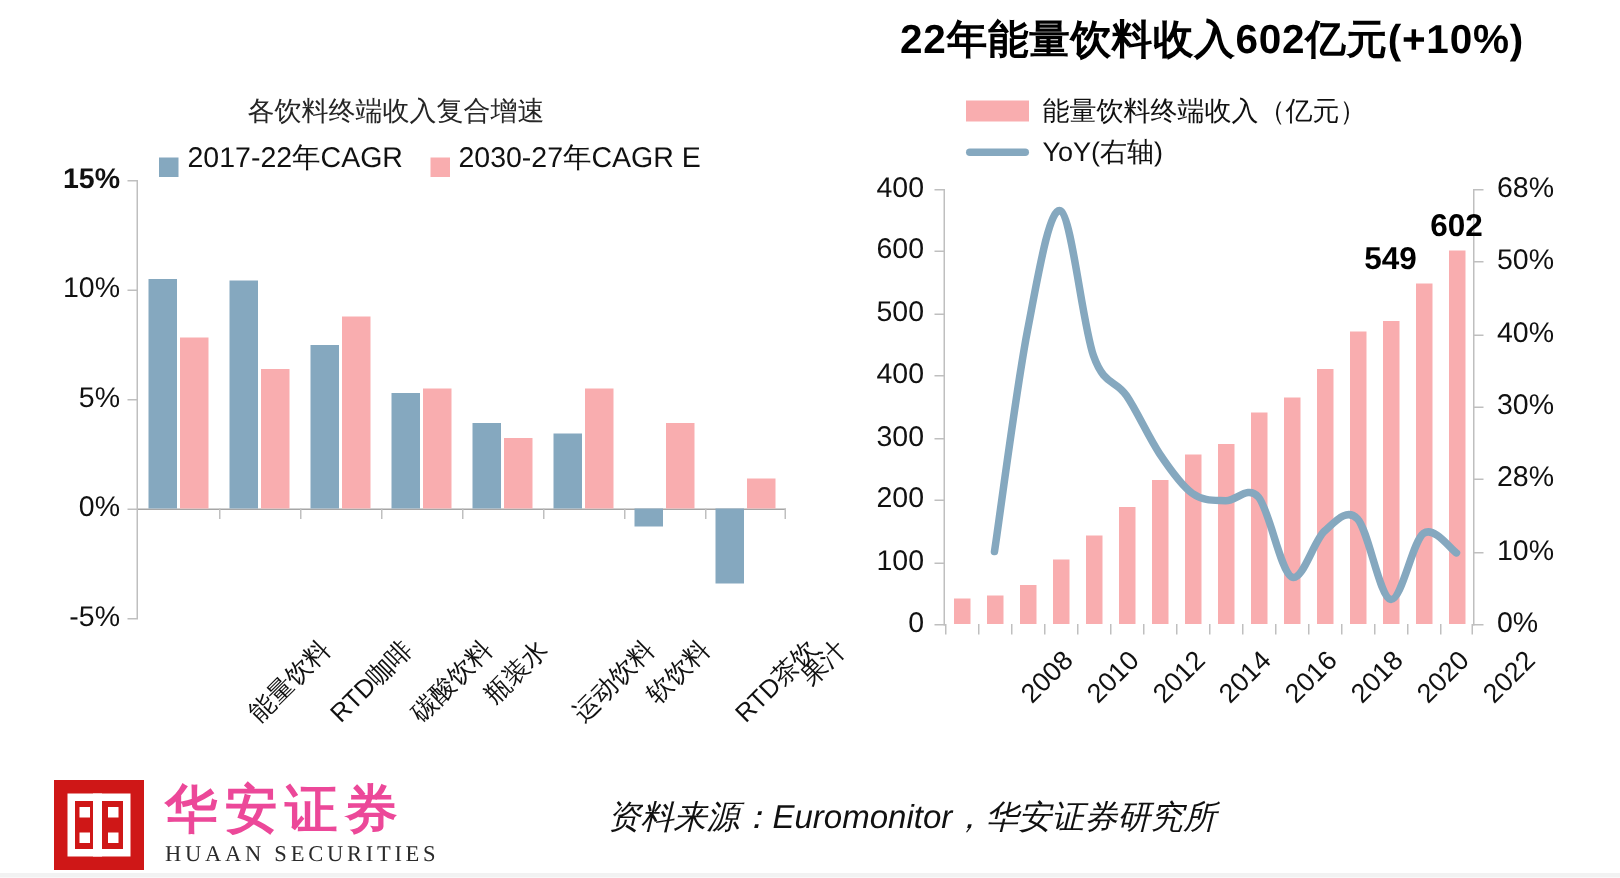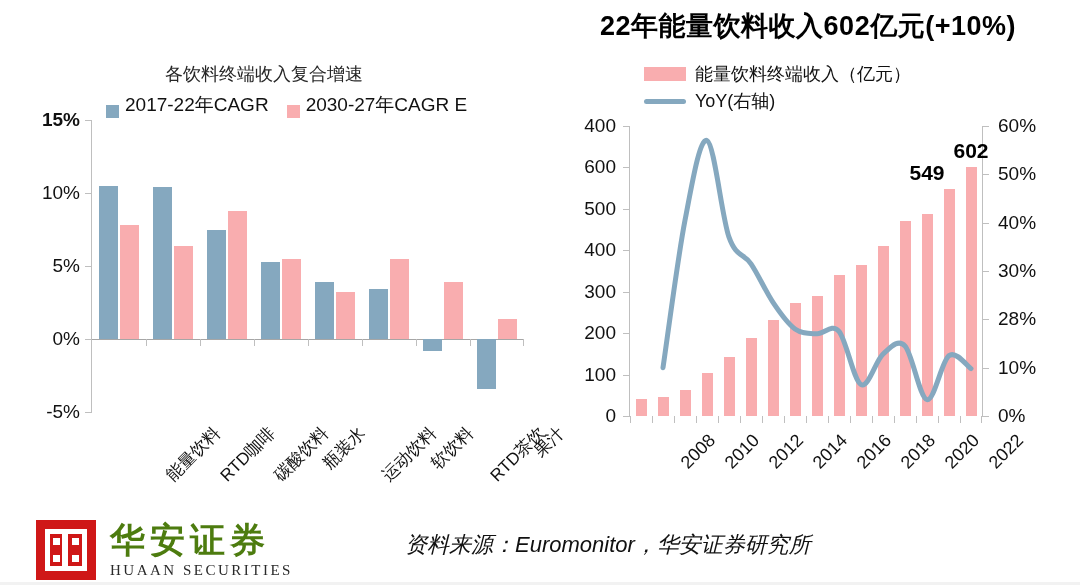--- a/index.html
+++ b/index.html
@@ -95,21 +95,21 @@
   }
   .logo-mark::after{
     content:"";position:absolute;left:26px;top:9px;width:6px;bottom:9px;background:#fff;
   }
   .lm-d1,.lm-d2,.lm-d3,.lm-d4{position:absolute;width:7px;height:7px;background:#fff;}
   .lm-d1{left:17px;top:18px;}
   .lm-d2{left:36px;top:18px;}
   .lm-d3{left:17px;top:35px;}
   .lm-d4{left:36px;top:35px;}
   .logo-text{display:flex;flex-direction:column;line-height:1;}
-  .logo-cn{font-family:"DejaVu Serif","Liberation Serif",serif;font-size:35px;font-weight:bold;letter-spacing:5px;color:#4d7c0f;}
+  .logo-cn{font-family:"DejaVu Serif","Liberation Serif",serif;font-size:35px;font-weight:bold;letter-spacing:5px;color:#ec4899;}
   .logo-en{font-family:"Liberation Serif","DejaVu Serif",serif;font-size:15px;letter-spacing:2.5px;color:#2a2a2a;margin-top:6px;}
 
   .source{
     position:absolute;left:405px;top:530px;font-size:22px;font-style:italic;
     font-family:"Liberation Sans","DejaVu Sans",sans-serif;color:#111;white-space:nowrap;
   }
   .botline{position:absolute;left:0;right:0;bottom:0;height:3px;background:#f2f2f2;}
 </style>
 </head>
 <body>
@@ -208,21 +208,21 @@
         <span style="top: 41.4286px;">600</span>
         <span style="top: 0px;">400</span>
       </div>
     <div class="axisR-right" id="axisR-right">
         <span style="top: 290px;">0%</span>
         <span style="top: 241.667px;">10%</span>
         <span style="top: 193.333px;">28%</span>
         <span style="top: 145px;">30%</span>
         <span style="top: 96.6667px;">40%</span>
         <span style="top: 48.3333px;">50%</span>
-        <span style="top: 0px;">60%</span>
+        <span style="top: 0px;">68%</span>
       </div>
     <div class="vlineL"></div>
     <div class="vlineR"></div>
     <div id="rtickwrap">
         <div class="rtickL" style="top: 358px;"></div>
         <div class="rtickL" style="top: 316.571px;"></div>
         <div class="rtickL" style="top: 275.143px;"></div>
         <div class="rtickL" style="top: 233.714px;"></div>
         <div class="rtickL" style="top: 192.286px;"></div>
         <div class="rtickL" style="top: 150.857px;"></div>

